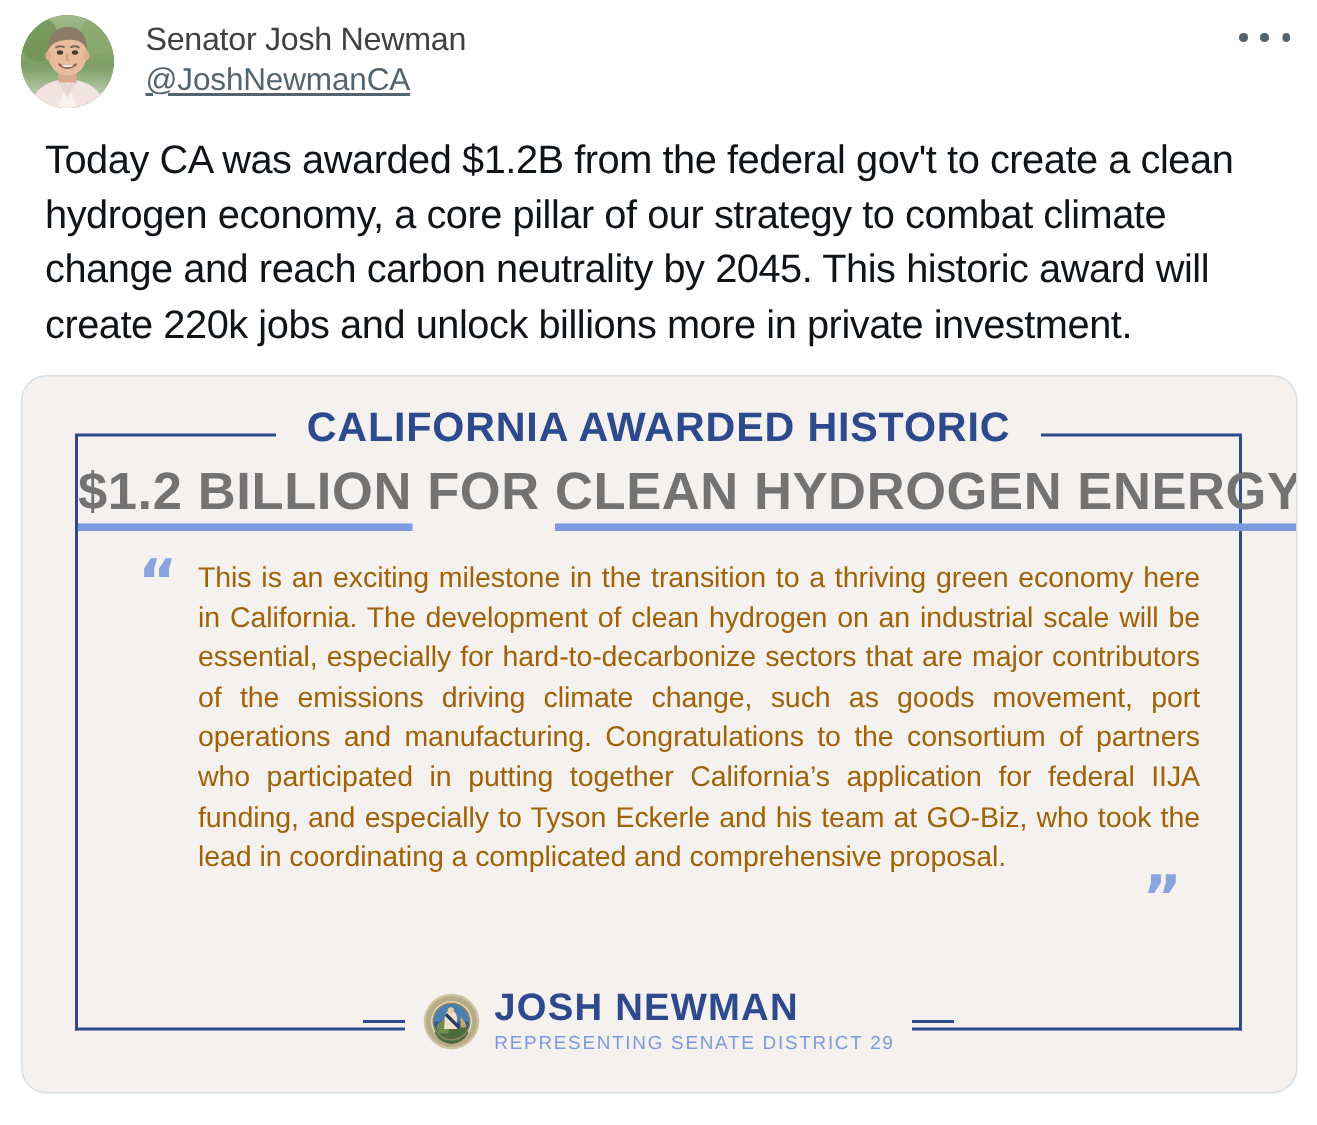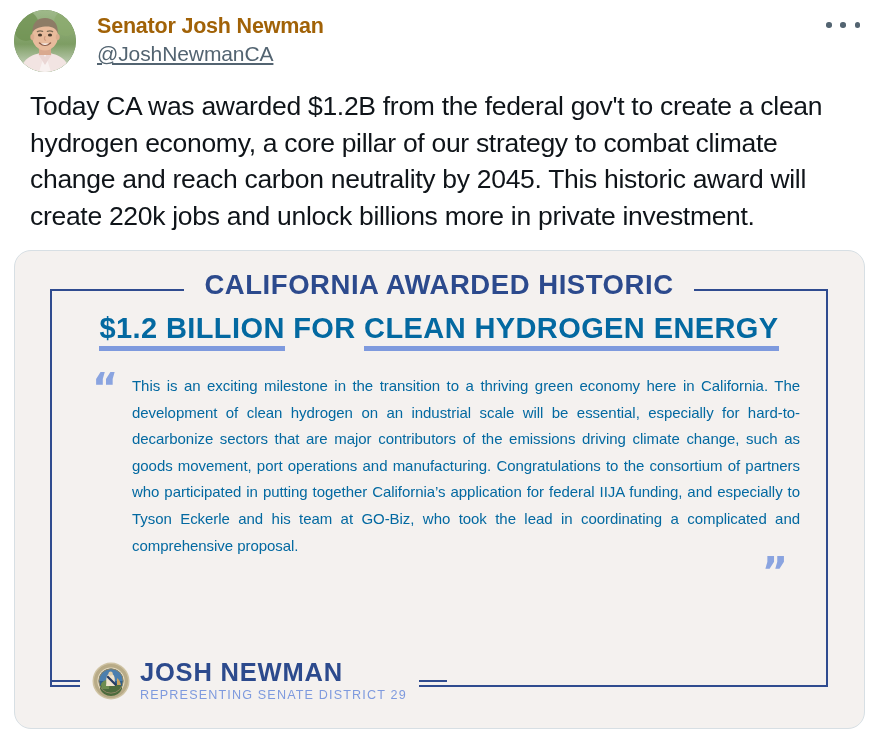--- a/index.html
+++ b/index.html
@@ -39,22 +39,22 @@
 
   .identity {
     margin-left: 21px;
     display: flex;
     flex-direction: column;
     justify-content: flex-start;
     padding-top: 6px;
   }
   .display-name {
     font-size: 21.5px;
-    font-weight: bold;
-    color: #a16207;
+    font-weight: normal;
+    color: #404040;
     line-height: 25px;
     letter-spacing: -0.2px;
   }
   .handle {
     font-size: 21px;
     color: #536471;
     line-height: 27px;
     letter-spacing: -0.1px;
     margin-top: 1px;
     text-decoration: underline;
@@ -136,24 +136,24 @@
     font-size: 27.5px;
     font-weight: bold;
     letter-spacing: 0.55px;
     color: #2c4a8d;
     line-height: 34px;
     display: inline-block;
     background: #f4f1ef;
     padding: 0 14px;
   }
   .headline-line2 {
-    font-size: 29px;
+    font-size: 35px;
     font-weight: bold;
     letter-spacing: 0.4px;
-    color: #0369a1;
+    color: #737373;
     line-height: 40px;
     margin-top: 6px;
     white-space: nowrap;
   }
   .hl-underline {
     border-bottom: 5px solid #7e9ade;
     padding-bottom: 2px;
   }
 
   
@@ -168,23 +168,23 @@
     left: 0;
     top: 0;
     font-size: 40px;
     line-height: 30px;
     color: #8aa4e0;
     font-weight: bold;
     font-family: "DejaVu Sans", sans-serif;
   }
   .quote-text {
     margin-left: 40px;
-    font-size: 15px;
+    font-size: 19px;
     line-height: 26.6px;
-    color: #0369a1;
+    color: #a16207;
     text-align: justify;
     letter-spacing: -0.05px;
   }
   .quote-close {
     position: absolute;
     right: 12px;
     bottom: -28px;
     font-size: 40px;
     line-height: 30px;
     color: #8aa4e0;
@@ -193,21 +193,21 @@
   }
 
   
   .poster-footer {
     position: absolute;
     left: 0;
     right: 0;
     bottom: -18px;
     display: flex;
     align-items: center;
-    justify-content: flex-start;
+    justify-content: center;
   }
   .footer-rule {
     height: 1.5px;
     background: #2f4b8f;
     width: 28px;
     flex: 0 0 28px;
   }
   .footer-inner {
     display: flex;
     align-items: center;

